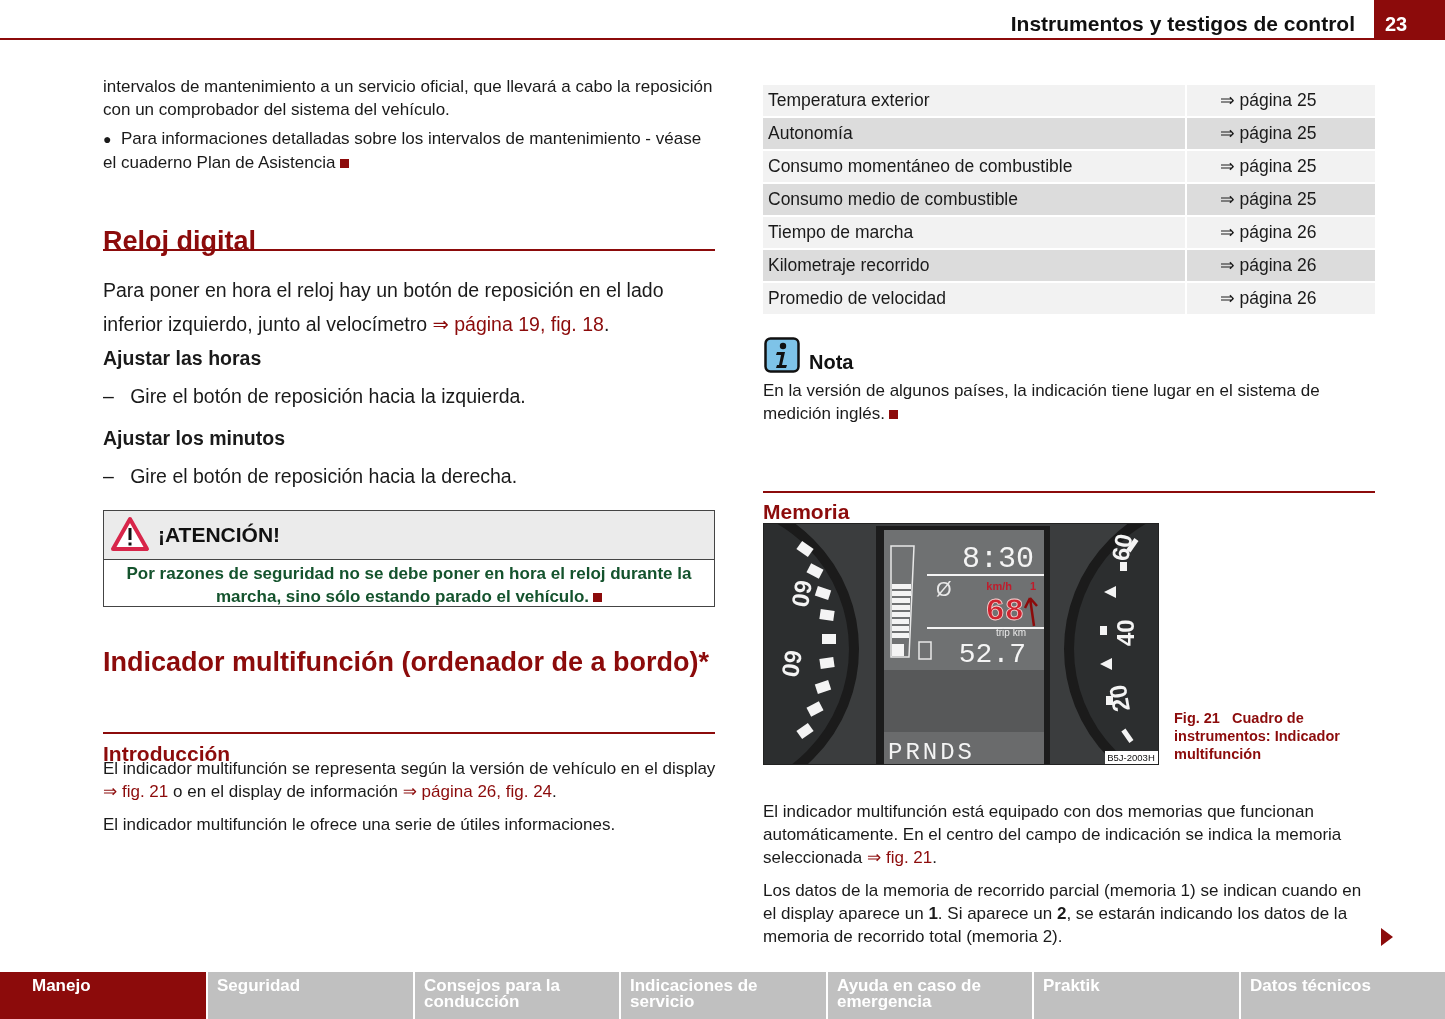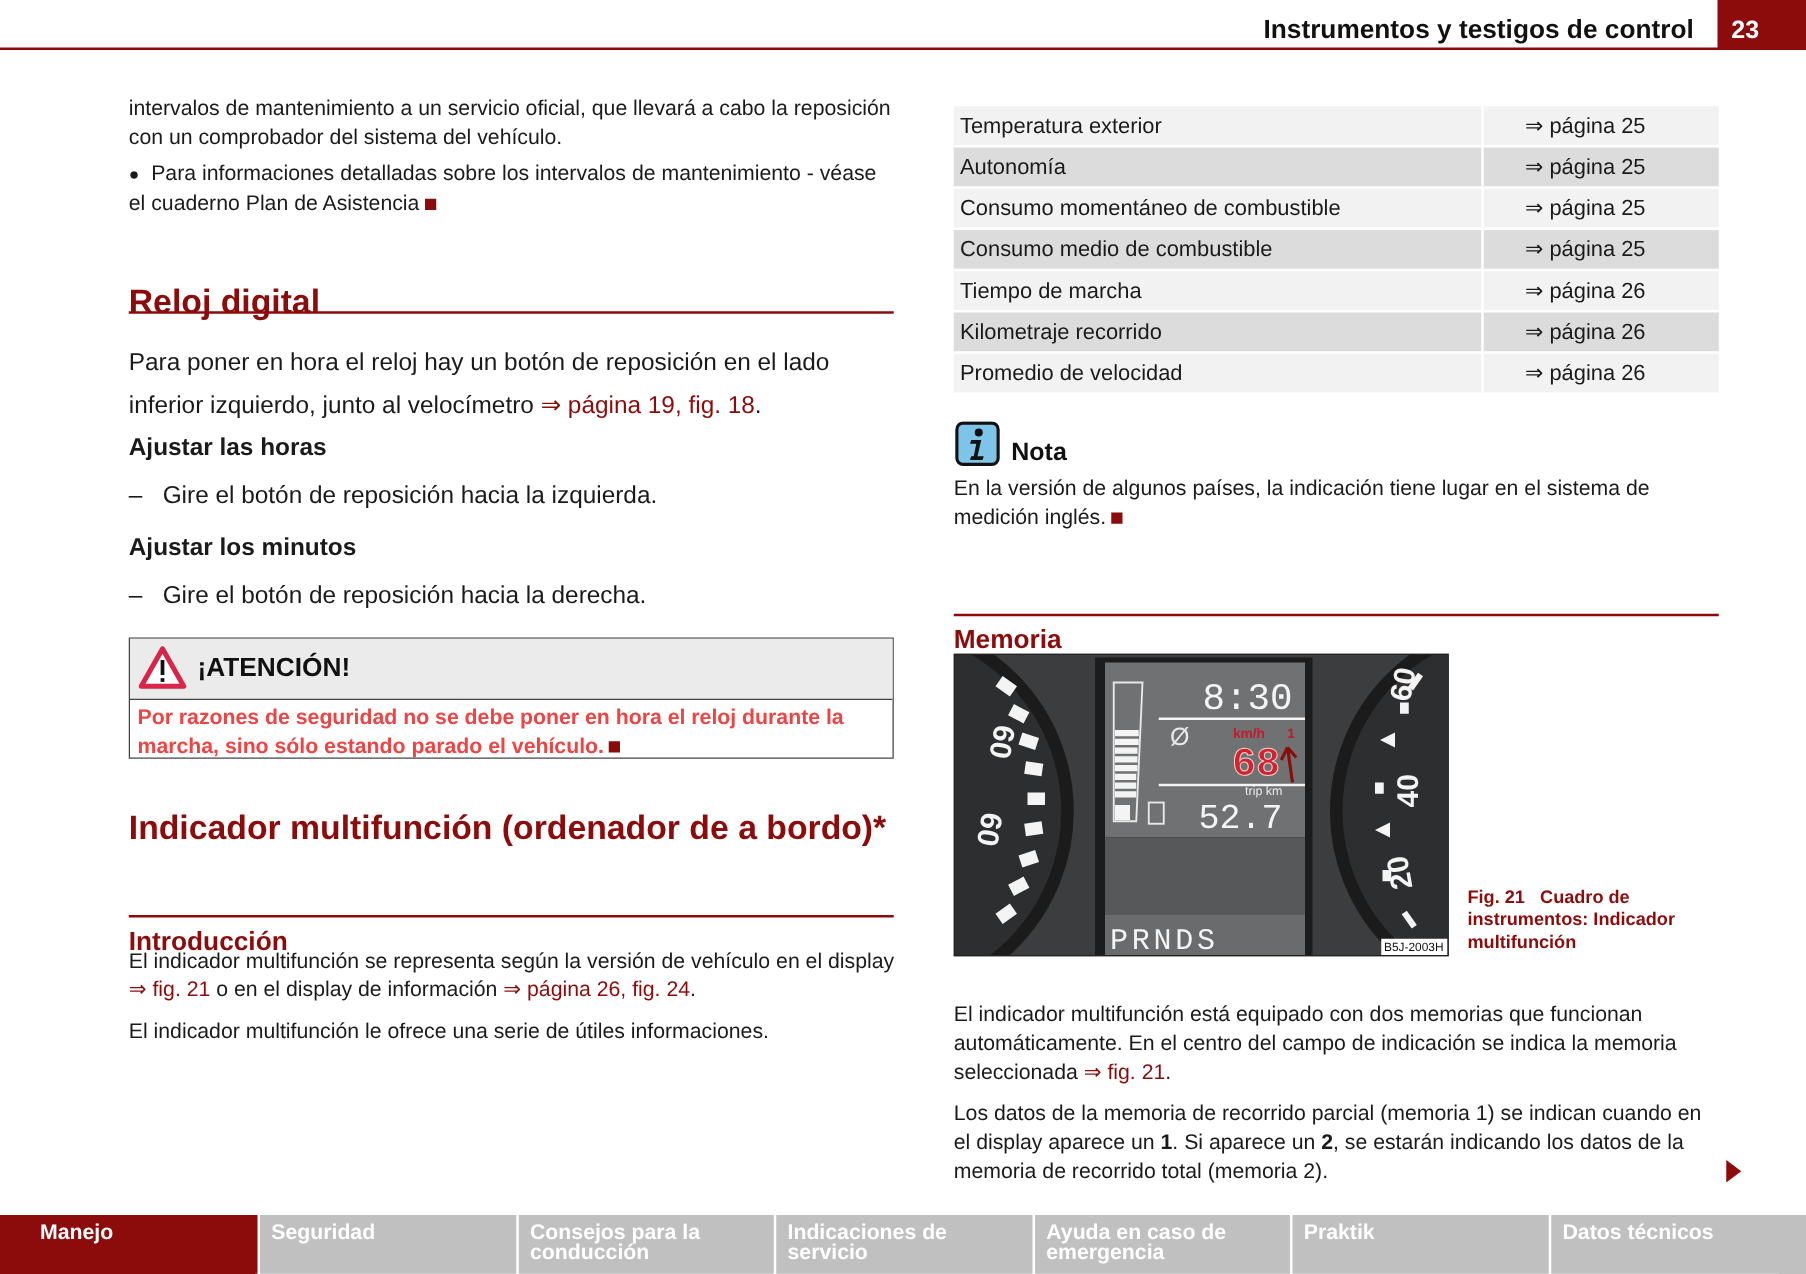--- a/index.html
+++ b/index.html
@@ -14,21 +14,21 @@
   .txt-lg { font-size:19.5px; line-height:34px; }
   .red { color:#8c0b0b; }
   .h-big { font-size:27px; font-weight:bold; color:#8c0b0b; }
   .h-mid { font-size:21px; font-weight:bold; color:#8c0b0b;margin-top:36px; }
   .h-sub { font-size:19.5px; font-weight:bold; color:#1a1a1a; }
   .rule { height:1.5px; background:#8c0b0b; }
   .stop { display:inline-block; width:9px; height:9px; background:#8c0b0b; margin-left:4px; vertical-align:0px; }
   .warn { left:103px; top:510px; width:612px; height:97px; border:1.5px solid #444; box-sizing:border-box; }
   .warn-head { height:48px; background:#ebebeb; border-bottom:1.5px solid #444; position:relative; }
   .warn-title { position:absolute; left:54px; top:12px; font-size:21px; font-weight:bold; color:#111; }
-  .warn-body { padding:2px 6px; font-size:17px; line-height:23px; font-weight:bold; color:#ef4444; }
+  .warn-body { padding:2px 6px; font-size:17px; line-height:23px; font-weight:bold; color:#14532d;text-align:center; }
   table.ref { position:absolute; left:763px; top:85px; width:612px; border-collapse:collapse; }
   table.ref td { height:31px; padding:0 5px; font-size:17.5px; color:#1a1a1a; border-bottom:2px solid #fff; }
   table.ref tr:nth-child(odd) td { background:#f2f2f2; }
   table.ref tr:nth-child(even) td { background:#dcdcdc; }
   table.ref td.pg { width:150px; text-align:left; padding-left:33px; border-left:2px solid #fff; }
   .fig { left:763px; top:523px; width:396px; height:242px; background:#3b3d3e; border:1px solid #222; box-sizing:border-box; overflow:hidden; }
   .fig-caption { left:1174px; top:709px; width:205px; font-size:14.5px; line-height:18px; font-weight:bold; color:#8c0b0b; }
   .nav { top:972px; height:59px; background:#c0c0c0; color:#fff; font-size:17px; font-weight:bold; line-height:16px; padding:6px 0 0 9px; box-sizing:border-box; }
   .nav.active { background:#8c0b0b; padding-left:32px; }
   .next-arrow { left:1381px; top:928px; width:0; height:0; border-top:9px solid transparent; border-bottom:9px solid transparent; border-left:12px solid #8c0b0b; }

